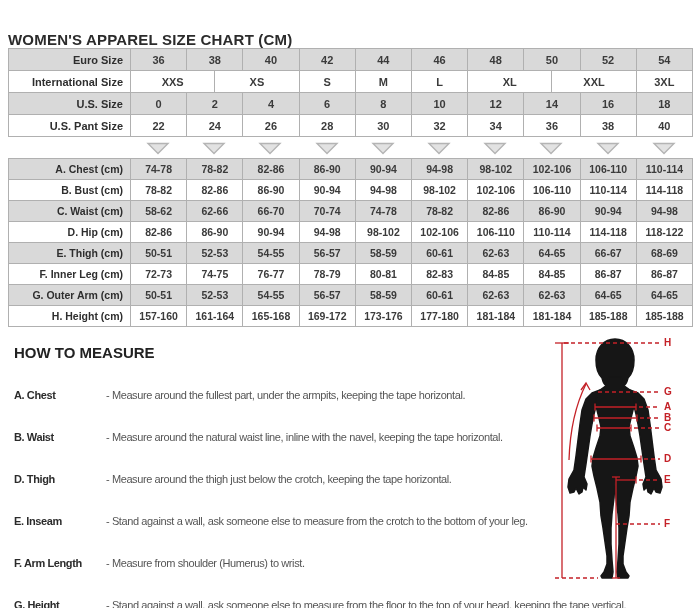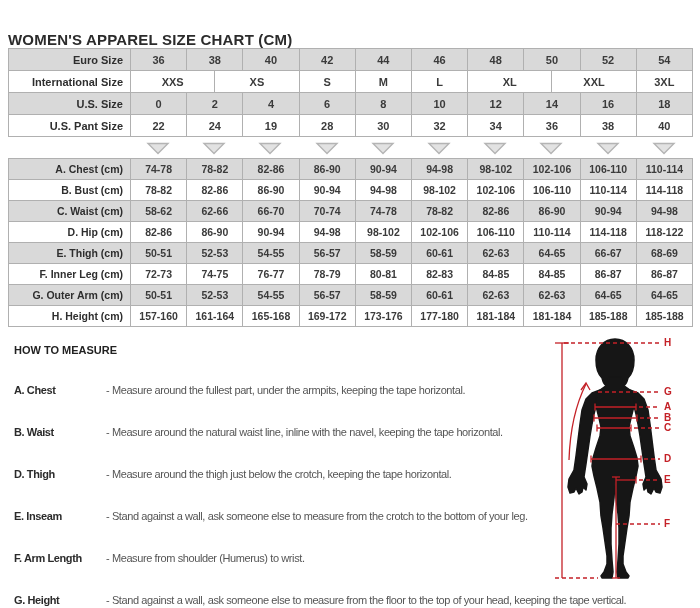--- a/index.html
+++ b/index.html
@@ -28,21 +28,21 @@
   tr.shade td{background:#d9d9d9;}
   tr.plain td{background:#ffffff;}
   col.clabel{width:122px;}
   col.chalf{width:28.1px;}
   .arrows{
     position:absolute;left:8px;top:140px;width:684px;height:16px;
     display:grid;grid-template-columns:122px repeat(10,1fr);
   }
   .arrow-cell{display:flex;align-items:center;justify-content:center;}
   .howto{position:absolute;left:14px;top:344px;width:545px;}
-  .howto-heading{font-size:11px;font-weight:bold;color:#222222;margin-bottom:5px;}
+  .howto-heading{font-size:15px;font-weight:bold;color:#222222;margin-bottom:5px;}
   .howto-line{display:flex;font-size:11px;letter-spacing:-0.4px;line-height:15px;color:#555555;white-space:nowrap;margin-top:27px;}
   .howto-label{font-weight:bold;color:#2b2b2b;min-width:92px;flex:0 0 auto;}
   .figure{position:absolute;left:548px;top:330px;}
   .figlabel{font-size:10px;font-weight:bold;fill:#c42127;font-family:"Liberation Sans",sans-serif;}
 </style>
 </head>
 <body>
 
 <div class="page">
 
@@ -107,21 +107,21 @@
       <td colspan="2">10</td>
       <td colspan="2">12</td>
       <td colspan="2">14</td>
       <td colspan="2">16</td>
       <td colspan="2">18</td>
     </tr>
     <tr class="plain">
       <td class="lbl">U.S. Pant Size</td>
       <td colspan="2">22</td>
       <td colspan="2">24</td>
-      <td colspan="2">19</td>
+      <td colspan="2">26</td>
       <td colspan="2">28</td>
       <td colspan="2">30</td>
       <td colspan="2">32</td>
       <td colspan="2">34</td>
       <td colspan="2">36</td>
       <td colspan="2">38</td>
       <td colspan="2">40</td>
     </tr>
   </tbody>
     </table>

